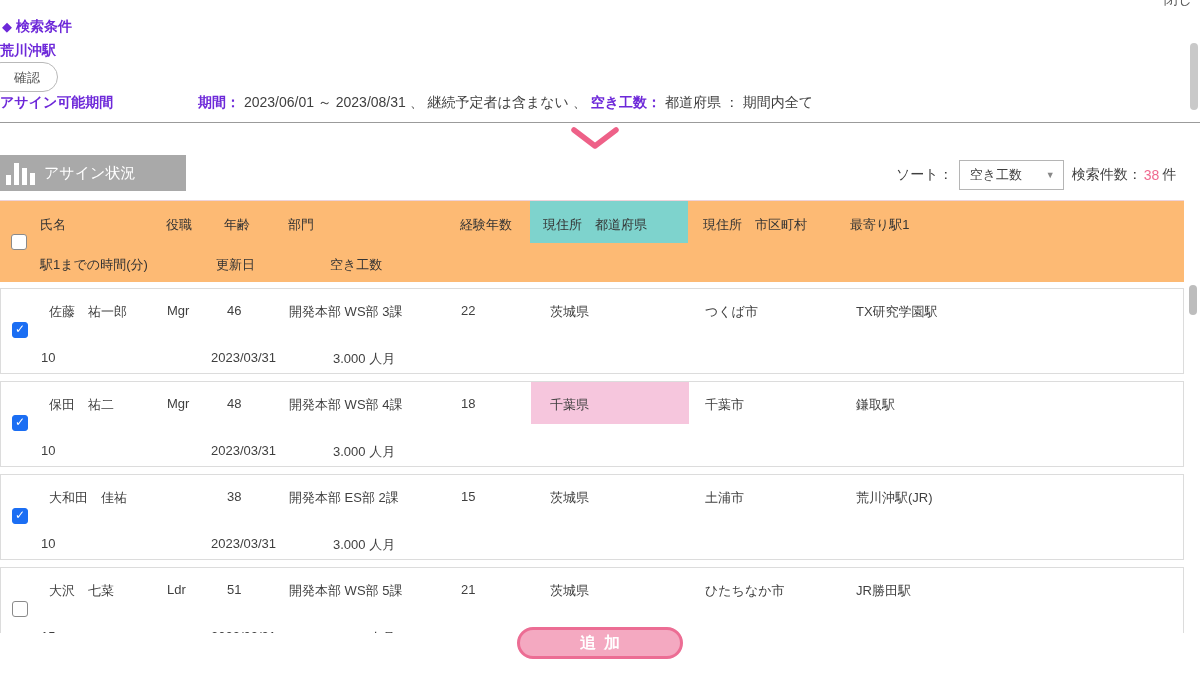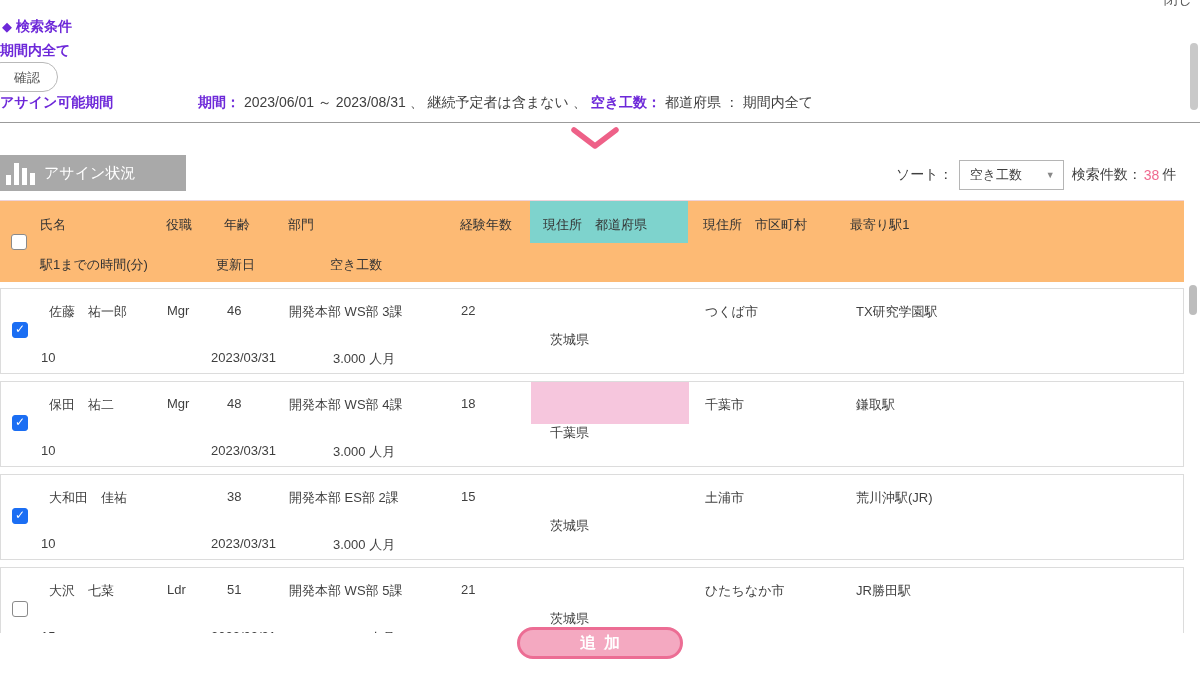--- a/index.html
+++ b/index.html
@@ -48,21 +48,21 @@
   .c-pref{left:543px; z-index:2;} .c-city{left:703px;font-family:Liberation Mono, monospace;} .c-station{left:850px;}
   .c-time{left:40px;} .c-upd{left:216px;} .c-cap{left:330px;}
 
   .rows-viewport { top:288px; left:0; width:1200px; height:345px; overflow:hidden; }
   .row-card { position:absolute; left:0; width:1184px; height:86px; background:#fff; border:1px solid #dcdcdc;
               font-size:13px; color:#3f3f3f; cursor:pointer; }
   .r0{top:0;} .r1{top:93px;} .r2{top:186px;} .r3{top:279px;}
   .row-card .l1 { position:absolute; top:14px; }
   .row-card .l2 { position:absolute; top:61px; }
   .d-name{left:40px;margin-left:8px;} .d-role{left:166px;} .d-age{left:226px;} .d-dept{left:288px;} .d-exp{left:460px;}
-  .d-pref{left:549px; z-index:2;margin-top:28px;} .d-city{left:704px;} .d-station{left:855px;}
+  .d-pref{left:549px; z-index:2;} .d-city{left:704px;} .d-station{left:855px;}
   .d-time{left:40px;} .d-upd{left:210px;} .d-cap{left:332px;}
   .hl-pink { position:absolute; left:530px; top:0; width:158px; height:42px; background:#f6c6dd; z-index:1; }
 
   
   .cb { position:absolute; left:11px; width:16px; height:16px; border:1.5px solid #8a8a8a; border-radius:3px;
         background:#fff; cursor:pointer; }
   .thead .cb { top:33px; }
   .row-card .cb { top:33px; }
   .cb.checked { background:#1b6ef3; border-color:#1b6ef3; }
   .cb.checked::after { content:"✓"; position:absolute; left:2px; top:-1px; color:#fff; font-size:12px; font-weight:bold; }
@@ -74,21 +74,21 @@
              font-size:16px; letter-spacing:8px; padding-left:8px; z-index:5; cursor:pointer; font-family:inherit; }
 </style>
 </head>
 <body>
 
 <div class="abs corner-clip">閉じ</div>
 
 <div class="abs search-title teal">
   <span class="diamond">◆</span><span>検索条件</span>
 </div>
-<div class="abs skill-label teal">期間内全て</div>
+<div class="abs skill-label teal">荒川沖駅</div>
 <button class="abs confirm-btn">確認</button>
 
 <div class="abs period-line">
   <span class="lbl-assign teal">アサイン可能期間</span>
   <span class="rest">
     <span class="teal">期間：</span>
     <span>2023/06/01 ～ 2023/08/31 、 継続予定者は含まない 、</span>
     <span class="teal">空き工数：</span>
     <span>都道府県 ： 期間内全て</span>
   </span>

